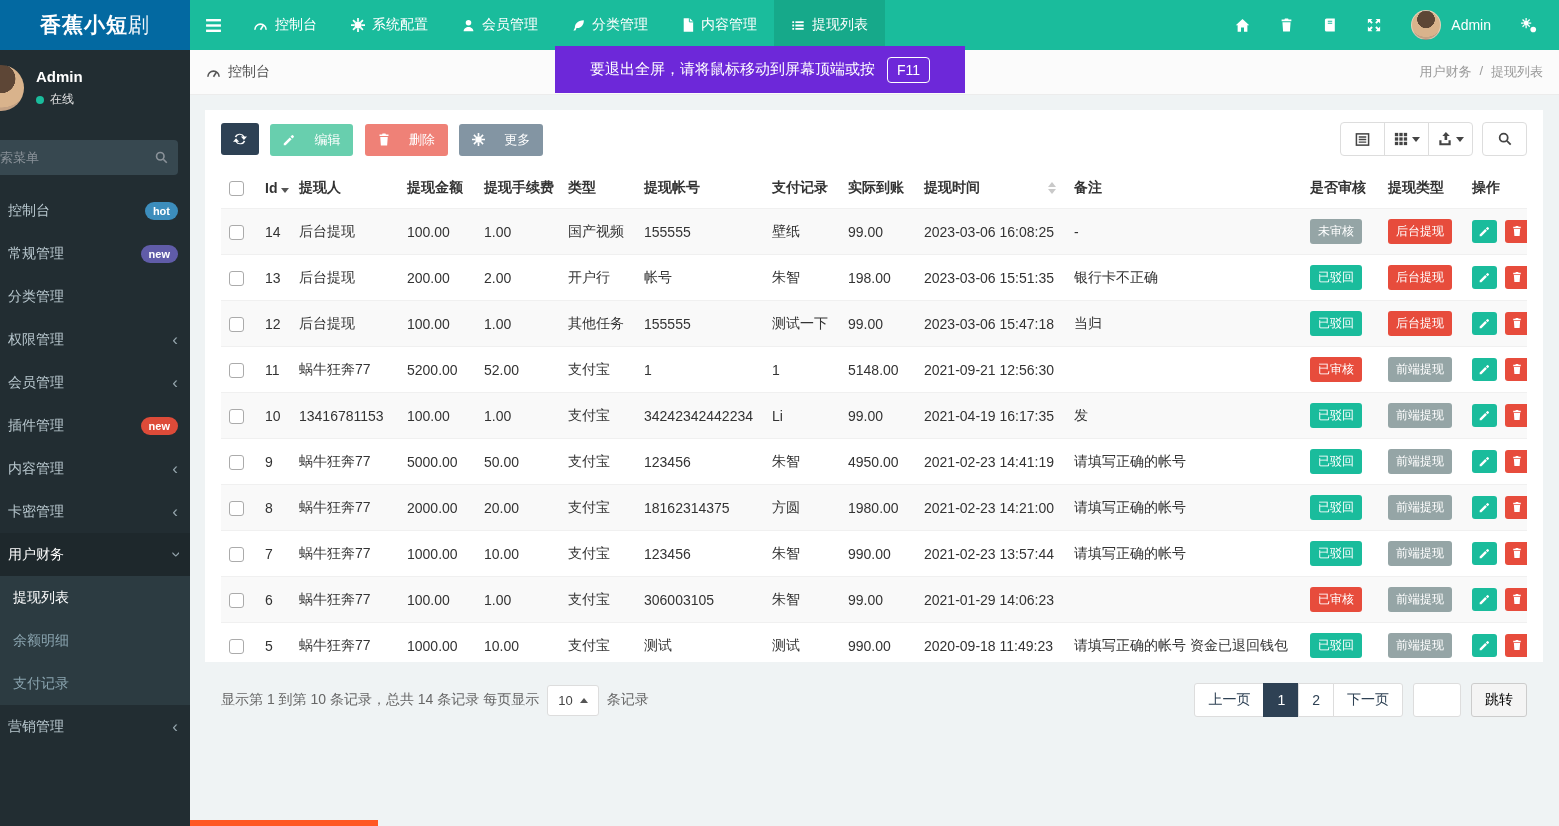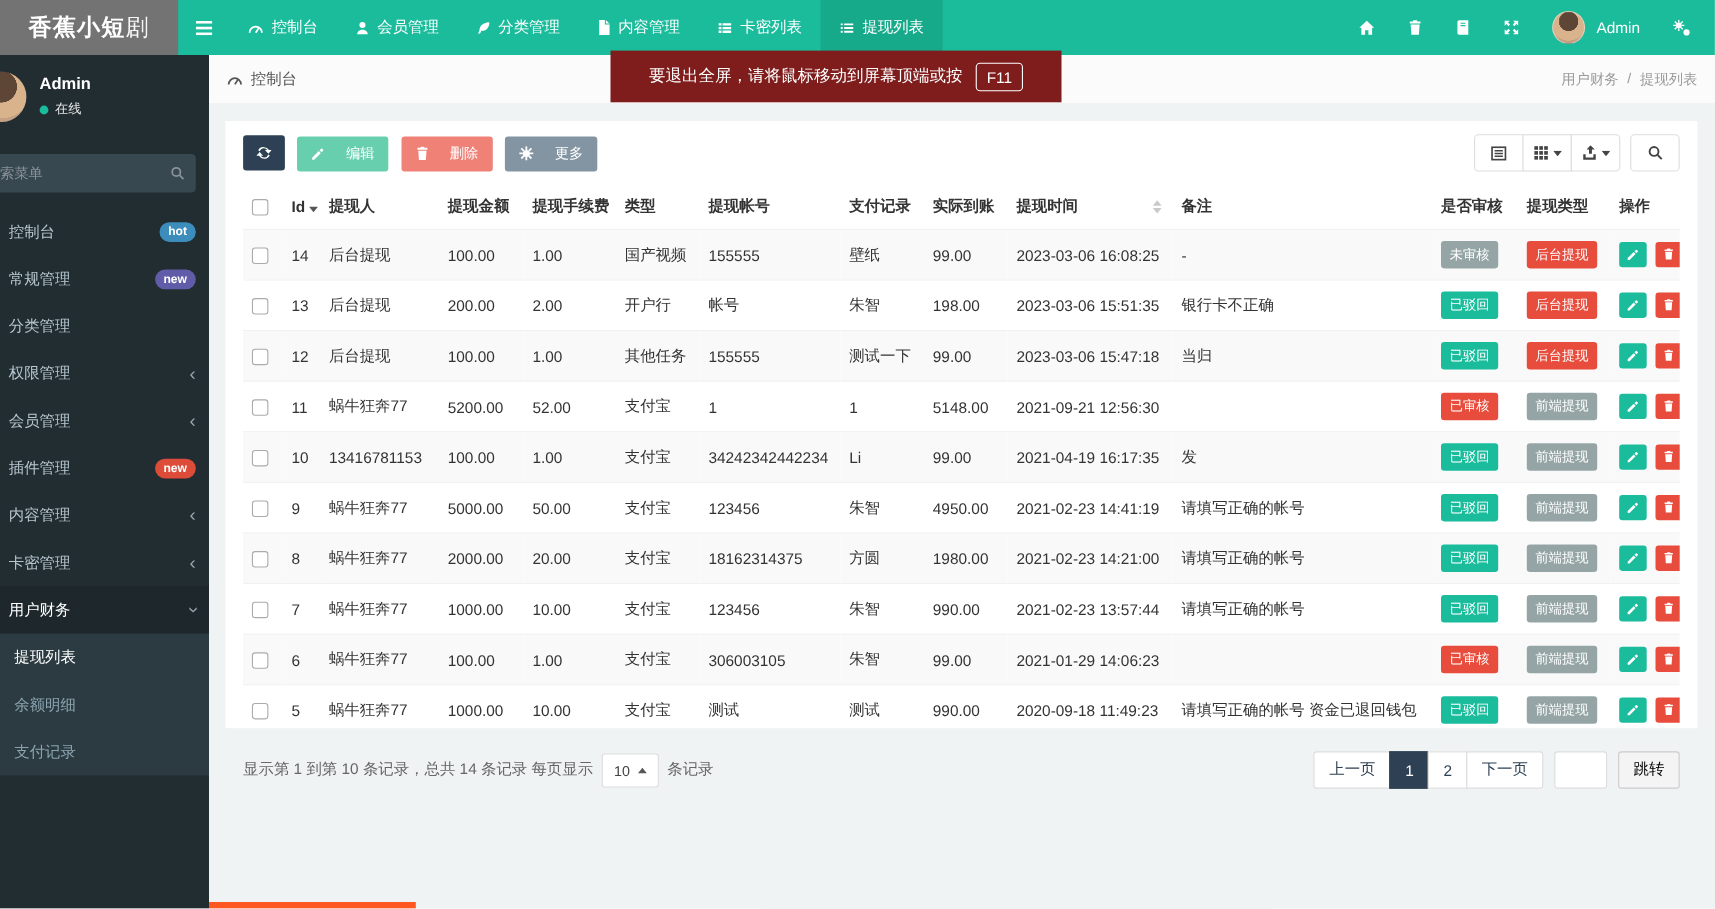--- a/index.html
+++ b/index.html
@@ -2,37 +2,37 @@
 <html><head>
 <meta charset="utf-8">
 <style>
   * { box-sizing: border-box; margin: 0; padding: 0; }
   html,body { width:1559px; height:826px; overflow:hidden; }
   body { font-family:"Liberation Sans","DejaVu Sans",sans-serif; background:#eff3f4; position:relative; color:#333; }
   svg { display:block; }
 
   
   .topbar { position:absolute; top:0; left:0; right:0; height:50px; background:#1abc9c; display:flex; z-index:5; }
-  .logo { width:162px; background:#737373; color:#fff; display:flex; align-items:center; justify-content:center; font-size:21px; letter-spacing:1px; }
+  .logo { width:190px; background:#0369a1; color:#fff; display:flex; align-items:center; justify-content:center; font-size:21px; letter-spacing:1px; }
   .logo b { font-weight:bold; }
   .logo span.lt { font-weight:normal; opacity:.95; }
   .nav { display:flex; align-items:stretch; color:#fff; }
   .nav-toggle { width:46px; display:flex; align-items:center; justify-content:center; cursor:pointer; }
   .nav-item { display:flex; align-items:center; gap:7px; padding:0 17px; font-size:14px; cursor:pointer; white-space:nowrap; }
   .nav-item.active { background:#16a98a; }
   .topbar-right { margin-left:auto; display:flex; align-items:center; gap:30px; padding-right:22px; color:#fff; }
   .tb-icon { display:flex; align-items:center; justify-content:center; cursor:pointer; }
   .admin-chip { display:flex; align-items:center; gap:10px; cursor:pointer; }
   .avatar-sm { width:30px; height:30px; border-radius:50%;
     background: radial-gradient(circle at 50% 30%, #5d4636 0 36%, #d9b38c 37% 72%, #c4a183 73%);
     border:1px solid rgba(255,255,255,.4); }
   .admin-name { font-size:14px; }
 
   
-  .toast { position:absolute; left:555px; top:46px; width:410px; height:47px; background:#7f1d1d; color:#fff;
+  .toast { position:absolute; left:555px; top:46px; width:410px; height:47px; background:#6d28d9; color:#fff;
     display:flex; align-items:center; justify-content:center; gap:12px; font-size:15px; z-index:20; }
   .f11-key { border:1px solid #fff; border-radius:4px; padding:4px 9px; font-size:14px; }
 
   
   .sidebar { position:absolute; top:50px; left:0; bottom:0; width:190px; background:#222d32; overflow:hidden; }
   .user-panel { display:flex; gap:12px; padding:15px 10px 10px 0; height:82px; }
   .avatar-lg { width:46px; height:46px; border-radius:50%; margin-left:-22px; flex:none;
     background: radial-gradient(circle at 50% 30%, #5d4636 0 36%, #d9b38c 37% 72%, #c4a183 73%); }
   .user-meta { padding-top:3px; }
   .user-name { color:#fff; font-weight:bold; font-size:15px; }
@@ -138,20 +138,30 @@
       <span>
           <svg width="15" height="15" viewBox="0 0 16 16">
             <path fill="none" stroke="#fff" stroke-width="1.7" d="M2 12.5a6 6 0 0 1 12 0"></path>
             <path stroke="#fff" stroke-width="1.7" d="M8 12.5L11.2 7.5"></path>
           </svg>
         </span>
       <span>控制台</span>
     </a>
     <a class="nav-item">
       <span>
+          <svg width="14" height="14" viewBox="0 0 16 16" fill="#fff">
+            <path d="M7 0h2v4H7zM7 12h2v4H7zM0 7h4v2H0zM12 7h4v2h-4z"></path>
+            <path transform="rotate(45 8 8)" d="M7 0h2v4H7zM7 12h2v4H7zM0 7h4v2H0zM12 7h4v2h-4z"></path>
+            <circle cx="8" cy="8" r="4"></circle>
+          </svg>
+        </span>
+      <span>系统配置</span>
+    </a>
+    <a class="nav-item">
+      <span>
           <svg width="13" height="13" viewBox="0 0 16 16" fill="#fff">
             <circle cx="8" cy="4.6" r="3.4"></circle>
             <path d="M2 15c0-3.2 3-5.2 6-5.2s6 2 6 5.2z"></path>
           </svg>
         </span>
       <span>会员管理</span>
     </a>
     <a class="nav-item">
       <span>
           <svg width="13" height="13" viewBox="0 0 16 16" fill="#fff">
@@ -161,28 +171,20 @@
       <span>分类管理</span>
     </a>
     <a class="nav-item">
       <span>
           <svg width="12" height="14" viewBox="0 0 14 16" fill="#fff">
             <path d="M2 0h7l4 4v12H2z"></path>
             <path d="M8.6 0v4.4H13" fill="none" stroke="#1abc9c" stroke-width="1.1"></path>
           </svg>
         </span>
       <span>内容管理</span>
-    </a>
-    <a class="nav-item">
-      <span>
-          <svg width="14" height="13" viewBox="0 0 16 16" fill="#fff">
-            <path d="M1 2.6h3.2v2.6H1zM5.4 2.6H15v2.6H5.4zM1 6.7h3.2v2.6H1zM5.4 6.7H15v2.6H5.4zM1 10.8h3.2v2.6H1zM5.4 10.8H15v2.6H5.4z"></path>
-          </svg>
-        </span>
-      <span>卡密列表</span>
     </a>
     <a class="nav-item active">
       <span>
           <svg width="14" height="13" viewBox="0 0 16 16" fill="#fff">
             <path d="M1 2.8h2.2v2.2H1zM4.8 2.8H15V5H4.8zM1 6.9h2.2v2.2H1zM4.8 6.9H15v2.2H4.8zM1 11h2.2v2.2H1zM4.8 11H15v2.2H4.8z"></path>
           </svg>
         </span>
       <span>提现列表</span>
     </a>
   </nav>
@@ -334,20 +336,29 @@
         <a>
           <span class="menu-label">余额明细</span>
         </a>
 
         <a>
           <span class="menu-label">支付记录</span>
         </a>
       </div>
   </nav>
 
+  <nav class="menu">
+
+      <a class="menu-item">
+        <span class="menu-label">营销管理</span>
+        <span class="menu-right">
+          <span class="menu-arrow arrow-left"></span>
+        </span>
+      </a>
+    </nav>
 </aside>
 <div class="bottom-bar"></div>
 
 <main class="main">
   <div class="content-header">
     <div class="ch-left">
       <span>
           <svg width="15" height="15" viewBox="0 0 16 16">
             <path fill="none" stroke="#555" stroke-width="1.7" d="M2 12.5a6 6 0 0 1 12 0"></path>
             <path stroke="#555" stroke-width="1.7" d="M8 12.5L11.2 7.5"></path>

